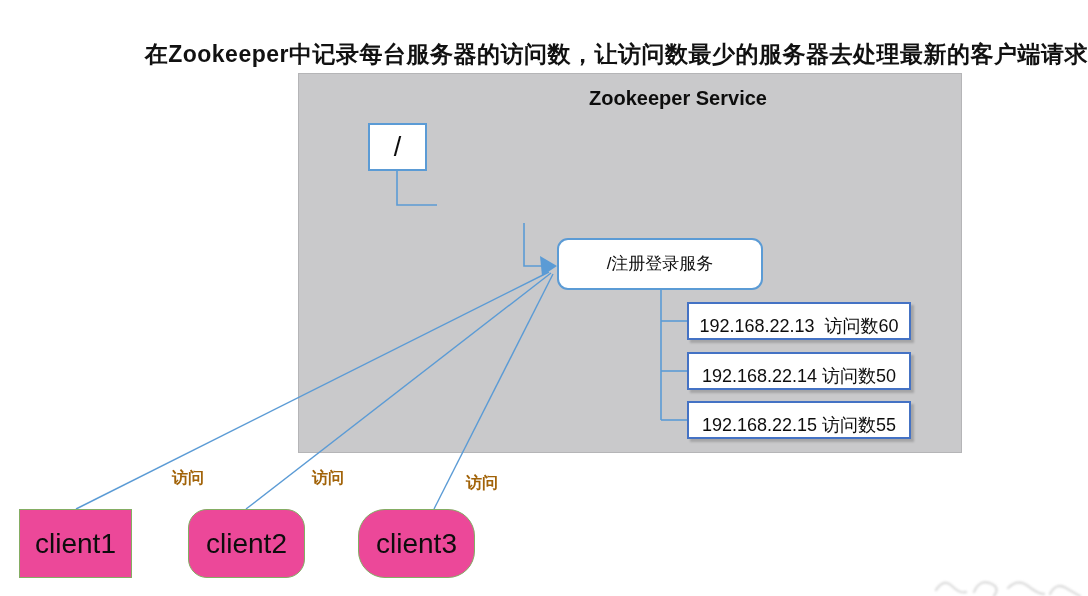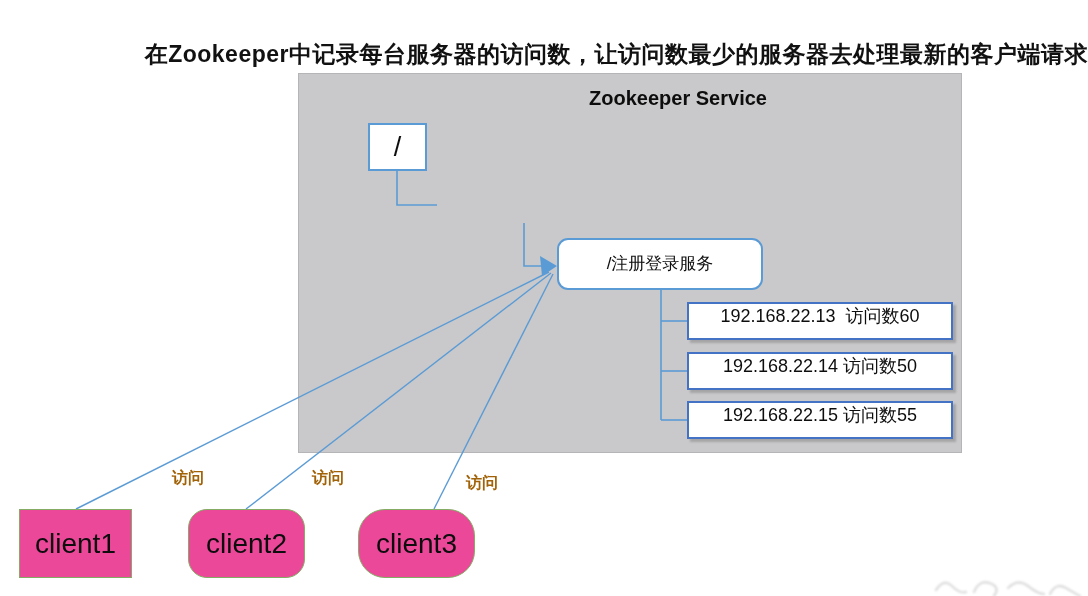--- a/index.html
+++ b/index.html
@@ -68,27 +68,27 @@
     color: #0d0d0d;
   }
   .node-root   { left: 368px; top: 123px; width: 59px;  height: 48px; font-size: 27px; }
   .node-service{ left: 437px; top: 185px; width: 174px; height: 38px; font-size: 19px; border-radius: 9px; }
   .node-app    { left: 557px; top: 238px; width: 206px; height: 52px; font-size: 17px;
                  border-radius: 11px; flex-direction: column; line-height: 1.4; }
 
   .server {
     position: absolute;
     left: 687px;
-    width: 266px;
+    width: 224px;
     height: 38px;
     background: #ffffff;
     border: 2px solid #4472c4;
     box-shadow: 3px 3px 2px rgba(0,0,0,0.18);
     display: flex;
-    align-items: flex-start;
+    align-items: flex-end;
     justify-content: center;
     font-size: 18px;
     color: #0d0d0d;
     white-space: pre;
   }
   .server-1 { top: 302px; }
   .server-2 { top: 352px; }
   .server-3 { top: 401px; }
 
   .client {

